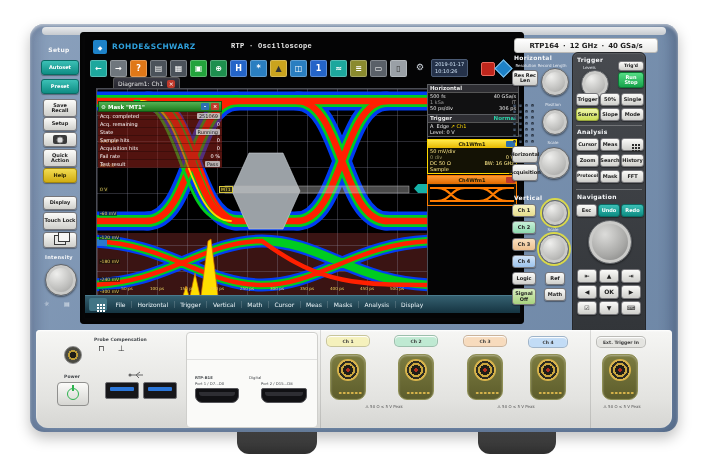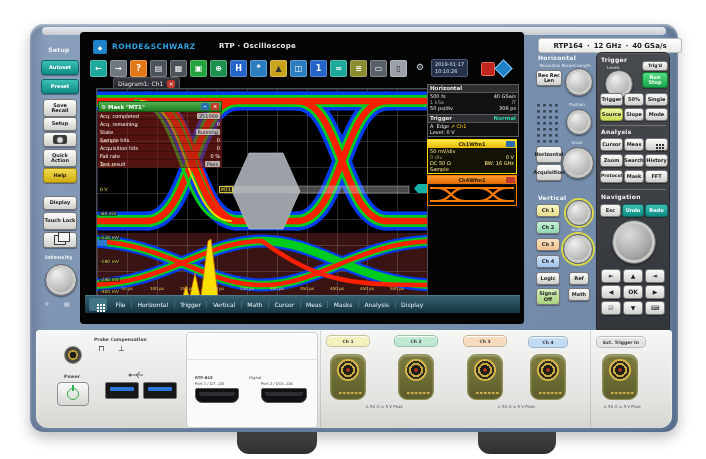--- a/index.html
+++ b/index.html
@@ -145,21 +145,21 @@
     <div class="sect" style="left:12px;top:230px;width:34px;text-align:center;font-size:5px;">Intensity</div>
     <div class="knob" style="left:15px;top:240px;width:30px;height:30px;"></div>
     <div class="tlbl" style="left:14px;top:276px;font-size:6px;color:#dfe6ee;">☼</div>
     <div class="tlbl" style="left:34px;top:276px;font-size:6px;color:#dfe6ee;">▤</div>
 
     <div class="bezel"></div>
     <div class="screen">
 
       <div class="rslogo" style="left:8px;top:4px;">◆</div>
       <div class="brand" style="left:27px;top:6px;">ROHDE&amp;SCHWARZ</div>
-      <div class="apptitle" style="left:134px;top:6px;">RTP · Oscilloscope</div>
+      <div class="apptitle" style="left:146px;top:6px;font-family:Liberation Mono, monospace;">RTP · Oscilloscope</div>
 
       <div class="toolbar">
         <div class="ticon" style="background:#1da79d">←</div>
         <div class="ticon" style="background:#6f767d">→</div>
         <div class="ticon" style="background:#e07818">?</div>
         <div class="ticon" style="background:#4b525a">▤</div>
         <div class="ticon" style="background:#4b525a">▦</div>
         <div class="ticon" style="background:#23a33c">▣</div>
         <div class="ticon" style="background:#1d8f4e">⊕</div>
         <div class="ticon" style="background:#2464c8">H</div>
@@ -370,21 +370,21 @@
         <div class="mitem">Vertical</div>
         <div class="mitem">Math</div>
         <div class="mitem">Cursor</div>
         <div class="mitem">Meas</div>
         <div class="mitem">Masks</div>
         <div class="mitem">Analysis</div>
         <div class="mitem">Display</div>
       </div>
     </div>
 
-    <div class="abs" style="left:504px;top:0;width:150px;height:310px;">
+    <div class="abs" style="left:480px;top:0;width:150px;height:310px;">
       <div class="abs" style="left:4px;top:14px;width:142px;height:13px;border-radius:3px;background:linear-gradient(#ffffff,#e9e9e7);border:1px solid #b9b9b7;display:flex;align-items:center;justify-content:center;gap:4px;font-size:7px;font-weight:bold;color:#1d1d1d;">
         <span>RTP164</span>
           <span>·</span>
           <span>12 GHz</span>
           <span>·</span>
           <span>40 GSa/s</span>
       </div>
 
       <div class="sect" style="left:4px;top:30px;">Horizontal</div>
       <div class="tlbl" style="left:0px;top:39px;width:62px;text-align:center;">Resolution  Record Length</div>

